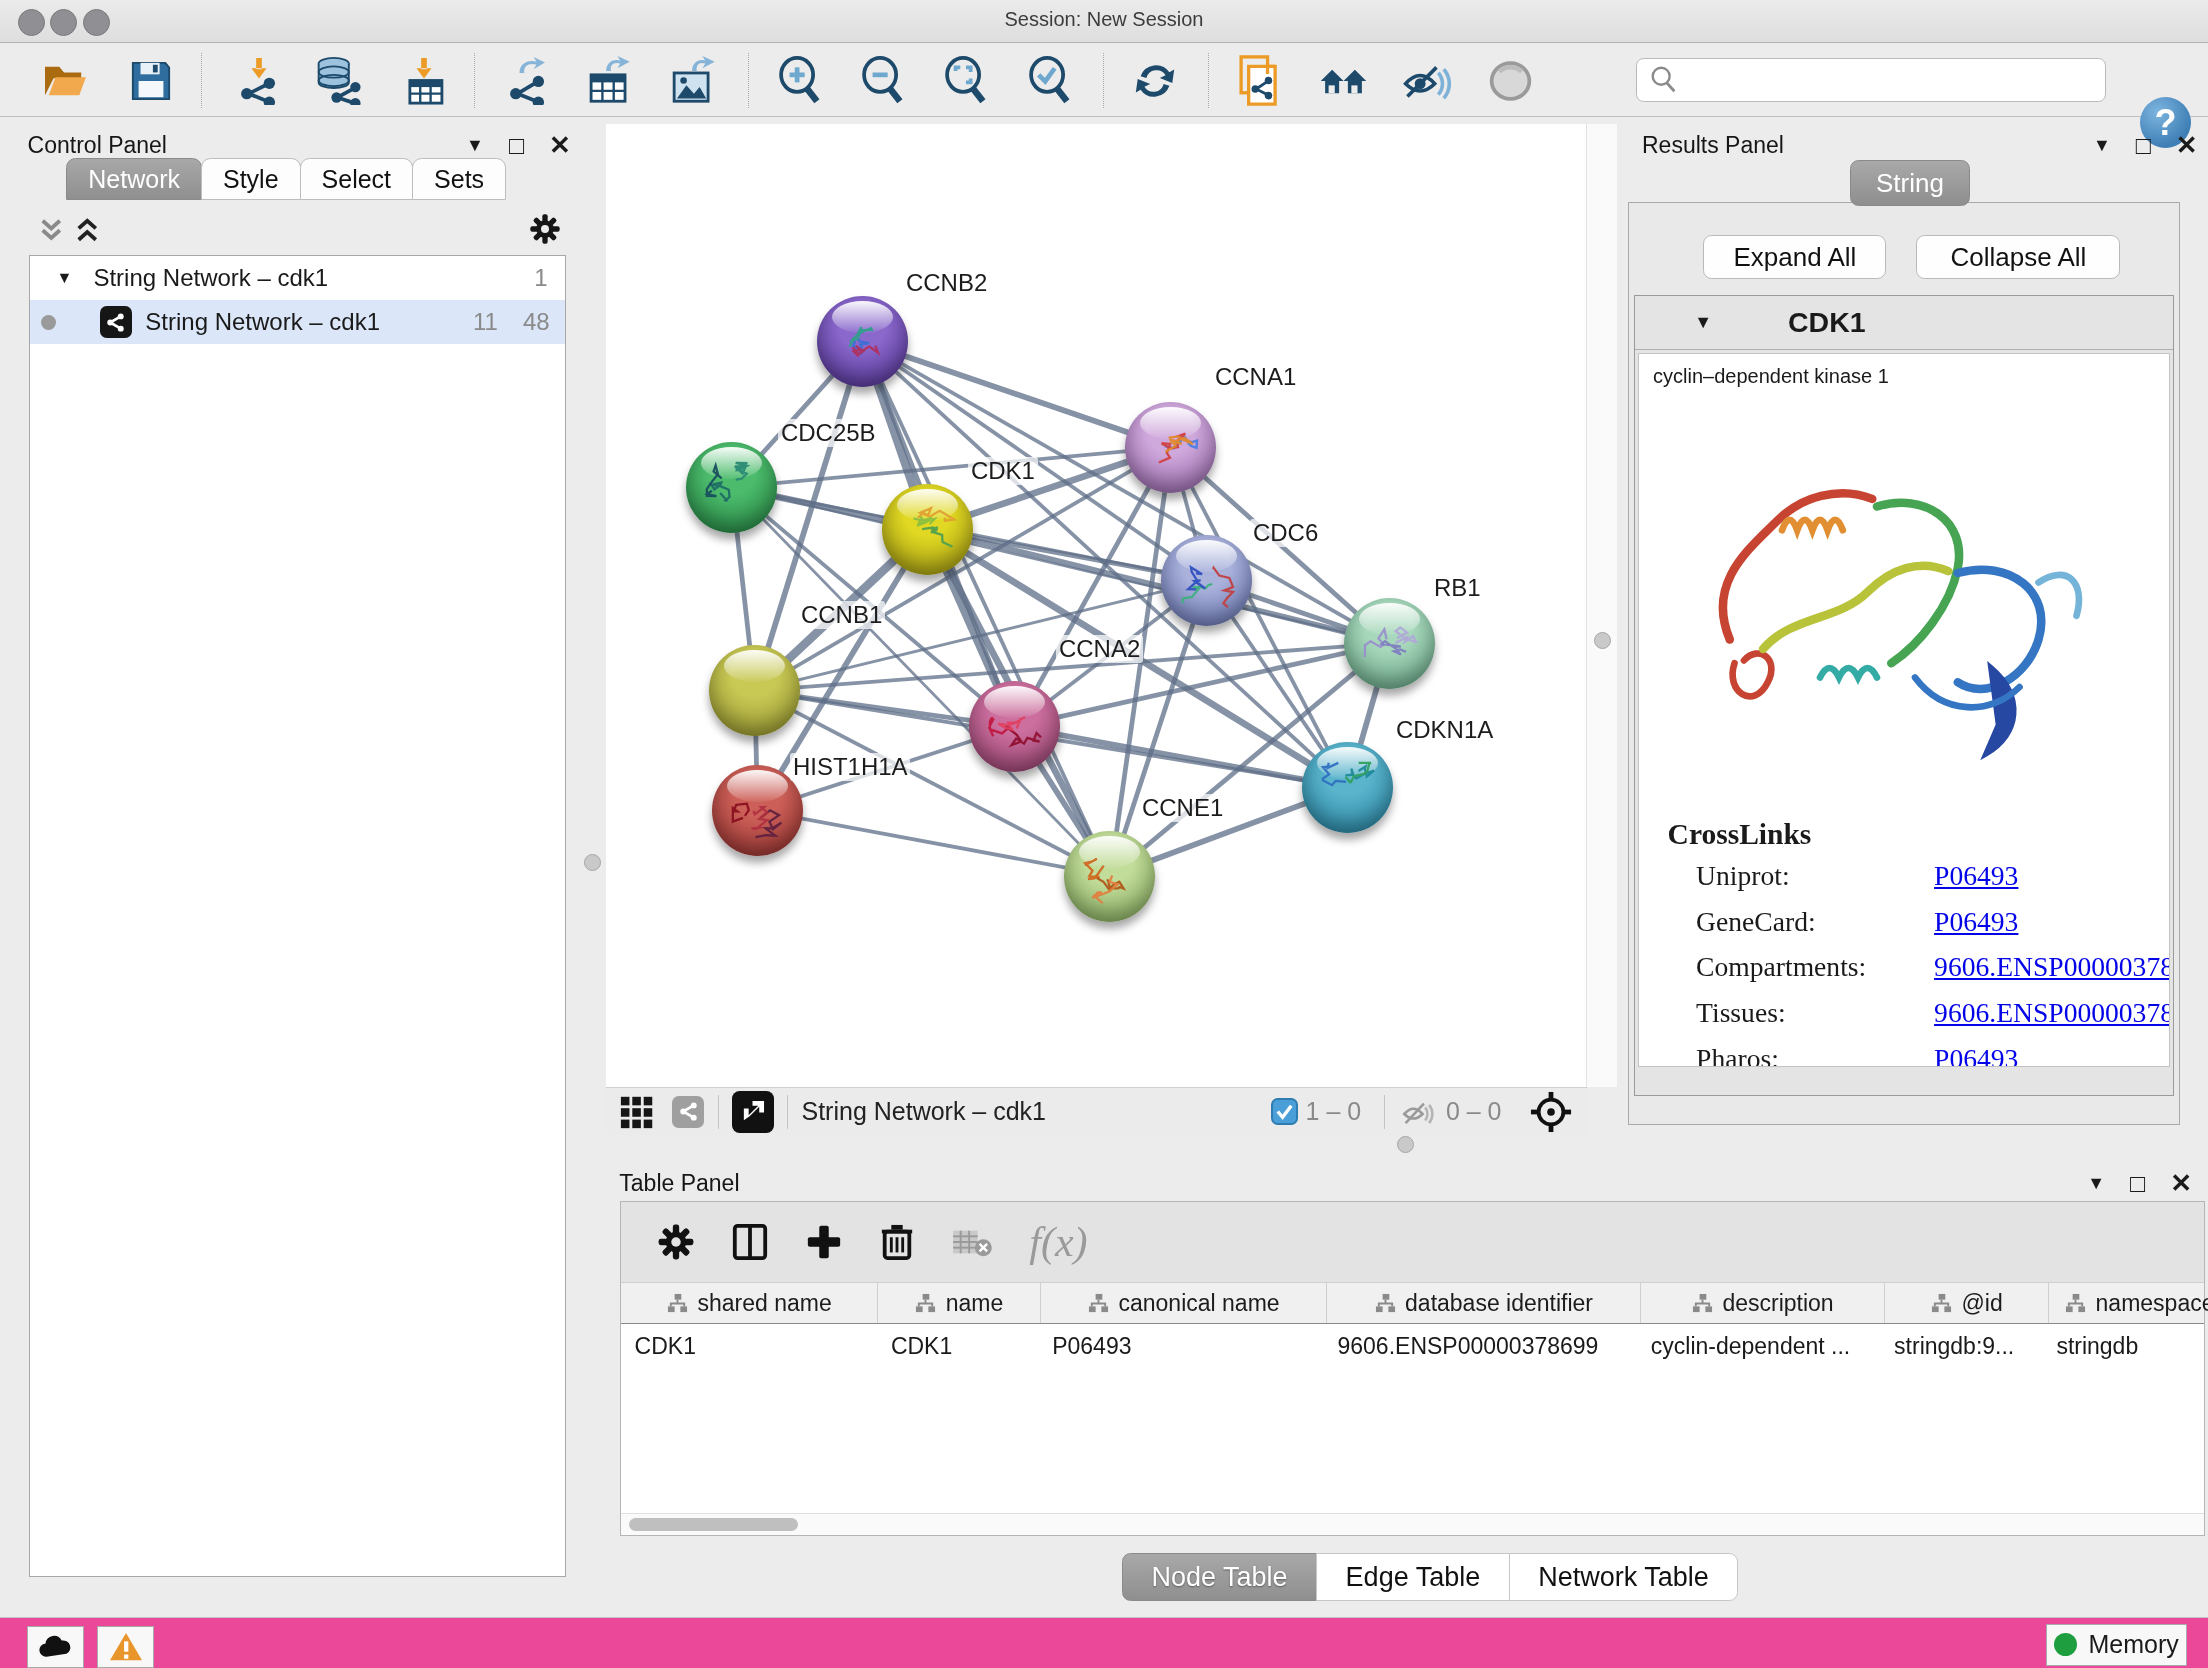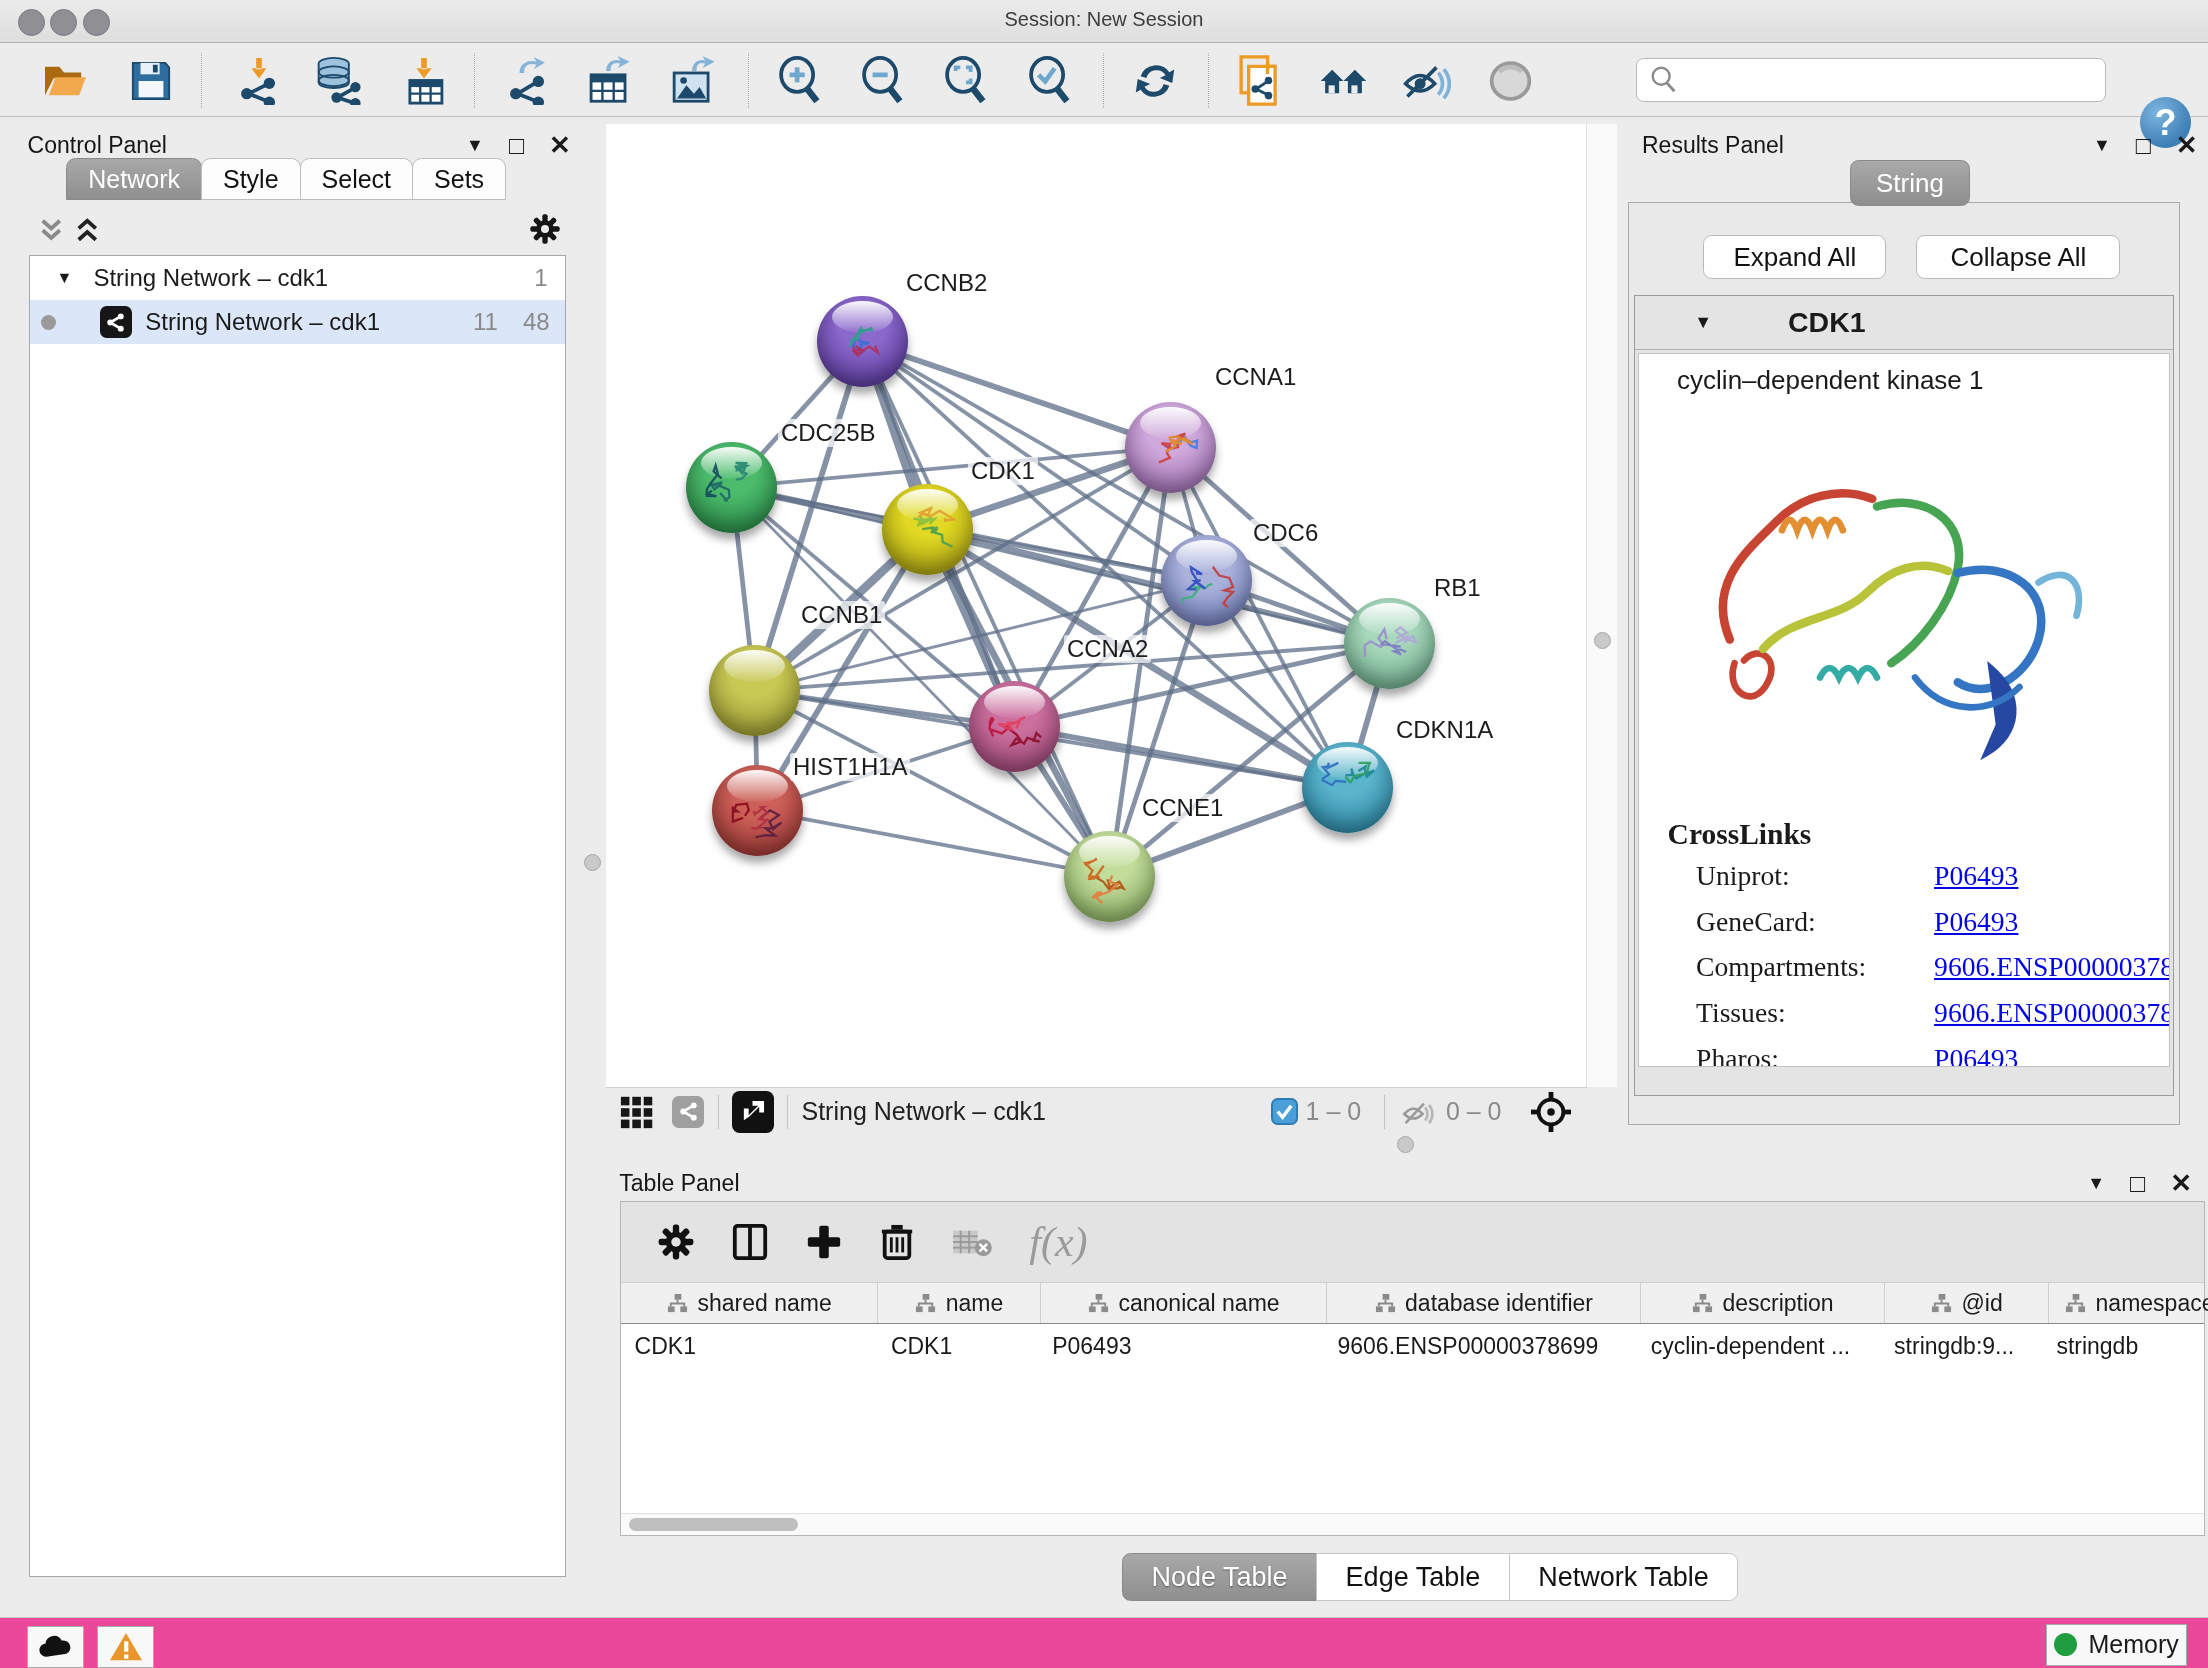--- a/index.html
+++ b/index.html
@@ -49,21 +49,21 @@
   #hsplit{left:606px;top:1134px;width:1603px;height:23px;}
   .knob{position:absolute;width:15px;height:15px;border-radius:50%;background:#c9c9c9;border:1px solid #a6a6a6;}
   
   #results-panel{left:1617px;top:124px;width:592px;height:1033px;}
   #rp-box{position:absolute;left:11.4px;top:78px;width:550px;height:921px;background:#e9e9e9;border:1px solid #a9a9a9;}
   #rp-tab{position:absolute;left:233px;top:36px;padding:6.7px 25px;font-size:26px;color:#fff;background:linear-gradient(#a9a9a9,#8e8e8e);border:1px solid #8a8a8a;border-radius:8.6px;z-index:2;}
   .rp-btn{position:absolute;top:32px;height:42px;background:#fefefe;border:1px solid #b9b9b9;border-radius:8.6px;font-size:26px;text-align:center;line-height:42px;color:#111;}
   #cdk-box{position:absolute;left:4.8px;top:92px;width:538px;height:799px;border:1px solid #9a9a9a;background:#e4e4e4;}
   #cdk-head{height:53px;display:flex;align-items:center;border-bottom:1px solid #b0b0b0;}
   #cdk-body{position:absolute;left:2.9px;top:57px;right:2.9px;bottom:28.5px;background:#fff;border:1px solid #c2c2c2;overflow:hidden;}
-  #cdk-desc{position:absolute;left:38px;top:11.4px;font-size:26px;}
+  #cdk-desc{position:absolute;left:14px;top:11.4px;font-size:20px;}
   #ribbon{position:absolute;left:38px;top:86px;}
   #xl-title{position:absolute;left:28.5px;top:464px;font-family:"Liberation Serif",serif;font-weight:bold;font-size:29.5px;}
   .xl-row{position:absolute;left:57px;font-family:"Liberation Serif",serif;font-size:27.6px;}
   .xl-link{position:absolute;left:238px;color:#0404e8;text-decoration:underline;font-family:"Liberation Serif",serif;font-size:27.6px;}
   
   #table-panel{left:606px;top:1157px;width:1603px;height:460px;}
   #tp-title{position:absolute;left:13.3px;top:13.3px;}
   #tp-frame{position:absolute;left:14.3px;top:44px;width:1583px;height:333px;background:#fff;border:1px solid #b5b5b5;}
   #tp-toolbar{height:80px;background:#e3e3e3;border-bottom:1px solid #cfcfcf;display:flex;align-items:center;}
   .tp-ico{margin-left:36px;}
@@ -437,21 +437,21 @@
     <div class="nlabel" style="left: 825px; top: 450px;">RB1</div>
     <div class="node" style="left: 103px; top: 521px; background: radial-gradient(circle at 50% 32%, rgb(200, 200, 85) 30%, rgb(138, 138, 40) 100%);"></div>
     <div class="nlabel" style="left: 192px; top: 477px;">CCNB1</div>
     <div class="node" style="left: 363px; top: 557px; background: radial-gradient(circle at 50% 32%, rgb(204, 111, 158) 30%, rgb(138, 58, 102) 100%);">
       <svg width="91" height="91" viewBox="0 0 96 96">
         <polyline points="43.1,48.1 34.8,55.3 22.1,50.9 25.5,58.3 22.0,50.3 22.0,47.1 26.2,39.6 22.0,46.8 22.0,43.2 23.7,39.3 23.1,39.4" fill="none" stroke="#c01840" stroke-width="2.4" opacity="0.95"></polyline>
         <polyline points="38.6,47.6 50.4,56.7 55.2,63.8 44.9,67.6 49.8,60.8 58.1,66.1 61.6,60.0 74.5,64.0 68.1,62.8 71.2,54.9 76.0,59.4" fill="none" stroke="#901030" stroke-width="2.4" opacity="0.95"></polyline>
         <polyline points="50.2,50.1 53.1,42.8 53.2,43.5 41.3,44.2 45.5,51.3 38.9,49.1 39.6,50.2 31.1,45.0 39.1,46.3 47.3,44.9 59.1,37.9" fill="none" stroke="#e04060" stroke-width="2.4" opacity="0.95"></polyline>
       </svg>
     </div>
-    <div class="nlabel" style="left: 450px; top: 511px; margin-left: 8px;">CCNA2</div>
+    <div class="nlabel" style="left: 450px; top: 511px;">CCNA2</div>
     <div class="node" style="left: 696px; top: 618px; background: radial-gradient(circle at 50% 32%, rgb(90, 180, 204) 30%, rgb(31, 122, 152) 100%);">
       <svg width="91" height="91" viewBox="0 0 96 96">
         <polyline points="45.8,35.1 53.3,34.5 52.1,28.1 54.6,36.1 57.3,38.3 66.6,33.2 76.0,30.2 68.4,36.4 66.3,28.4 67.1,25.8 59.6,30.5" fill="none" stroke="#1f8a9a" stroke-width="2.4" opacity="0.95"></polyline>
         <polyline points="45.9,36.7 51.2,43.3 51.0,43.1 55.2,35.9 65.6,33.6 69.0,30.4 70.9,22.8 72.8,22.0 61.4,22.0 59.7,22.0 72.4,22.0" fill="none" stroke="#30a060" stroke-width="2.4" opacity="0.95"></polyline>
         <polyline points="46.4,42.0 35.5,41.0 31.7,45.5 22.0,40.3 22.0,38.7 28.6,34.1 22.0,26.6 30.9,25.4 38.3,22.0 27.0,27.4 28.2,22.0" fill="none" stroke="#3070c0" stroke-width="2.4" opacity="0.95"></polyline>
       </svg>
     </div>
     <div class="nlabel" style="left: 787px; top: 592px;">CDKN1A</div>
     <div class="node" style="left: 106px; top: 641px; background: radial-gradient(circle at 50% 32%, rgb(204, 96, 88) 30%, rgb(138, 42, 40) 100%);">
       <svg width="91" height="91" viewBox="0 0 96 96">

